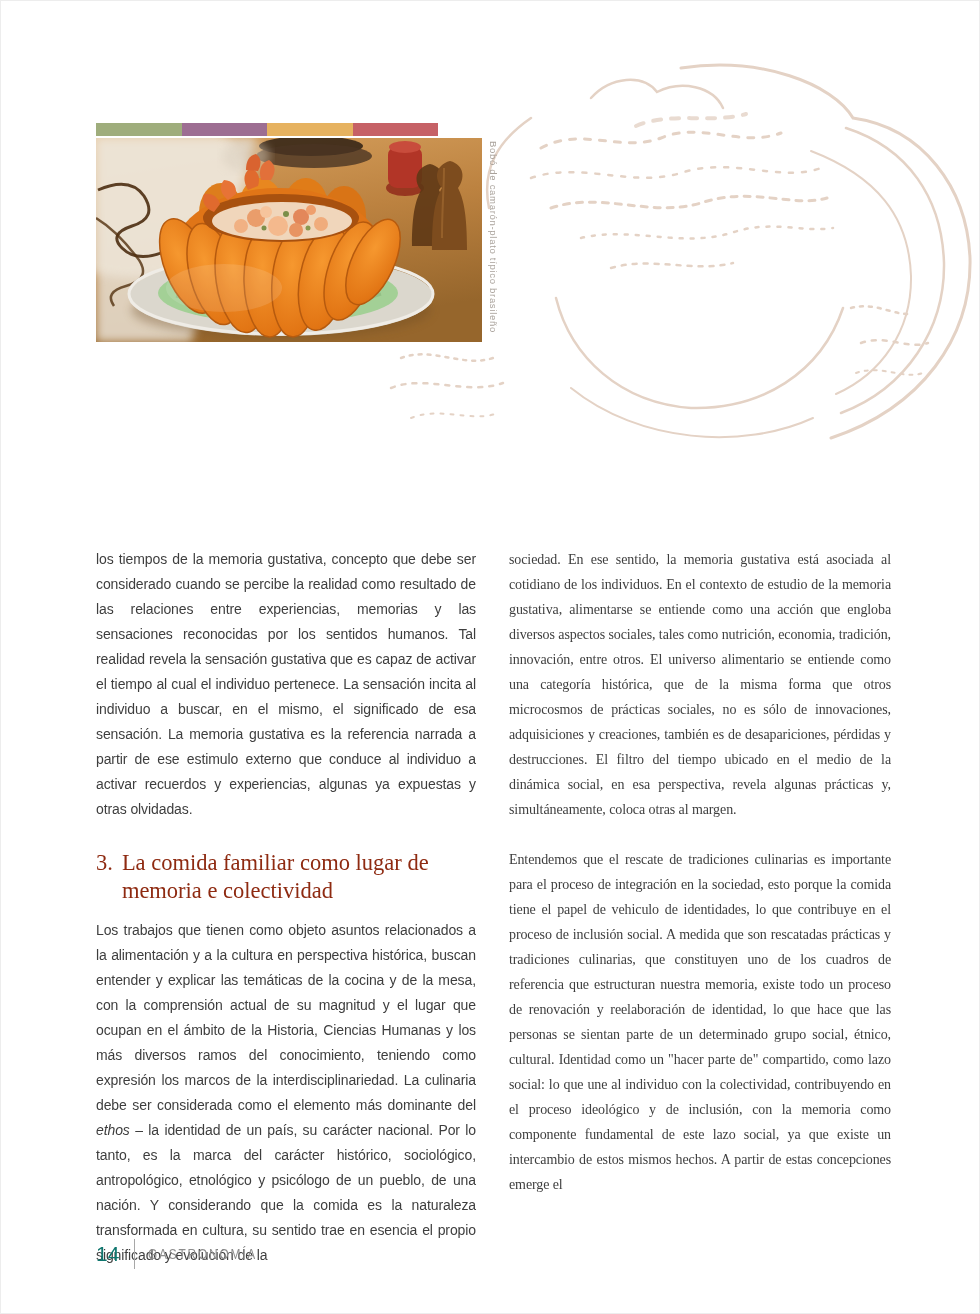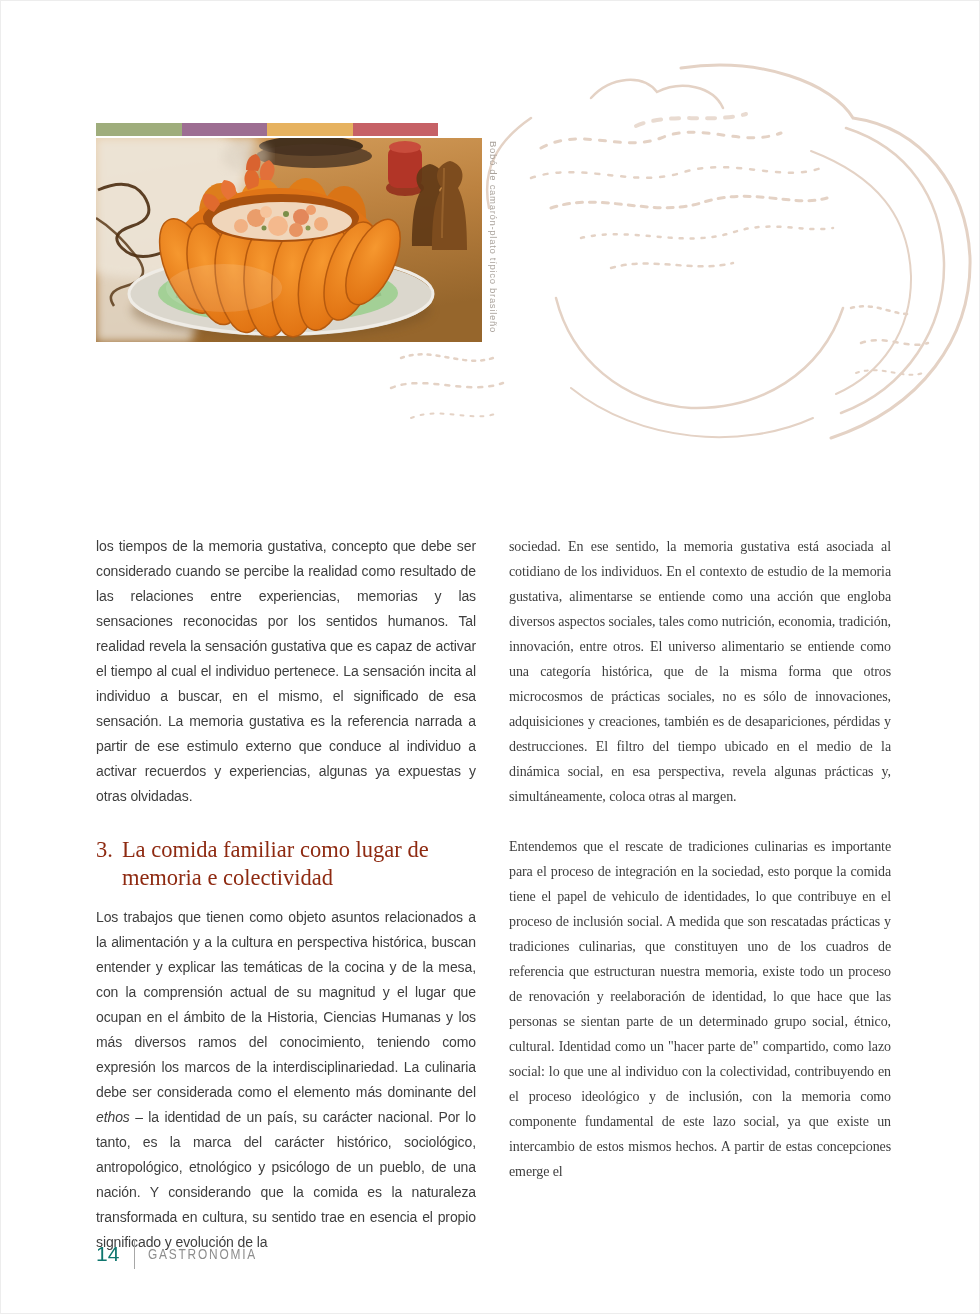--- a/index.html
+++ b/index.html
@@ -14,21 +14,21 @@
   .bars span{flex:1;height:100%;}
 
   
   .photo{position:absolute;left:95px;top:137px;width:386px;height:204px;overflow:hidden;}
 
   
   .caption{position:absolute;left:487px;top:140px;height:210px;writing-mode:vertical-rl;
            font-size:9.5px;color:#a9a29b;letter-spacing:0.7px;white-space:nowrap;}
 
   
-  .col{position:absolute;top:533px;width:380px;font-size:14px;line-height:25px;color:#3e3e3e;
+  .col{position:absolute;top:546px;width:380px;font-size:14px;line-height:25px;color:#3e3e3e;
        text-align:justify;letter-spacing:-0.1px;}
   .col-left{left:95px;}
   .col-right{left:508px;width:382px;font-family:Liberation Serif, serif;}
   .col p{margin:0 0 25px 0;}
   .col em{}
 
   .heading{display:flex;gap:9px;margin:27px 0 13px 0;font-family:"Liberation Serif",serif;
            font-size:22.5px;line-height:28px;color:#8e2a11;text-align:left;letter-spacing:0;}
 
   

